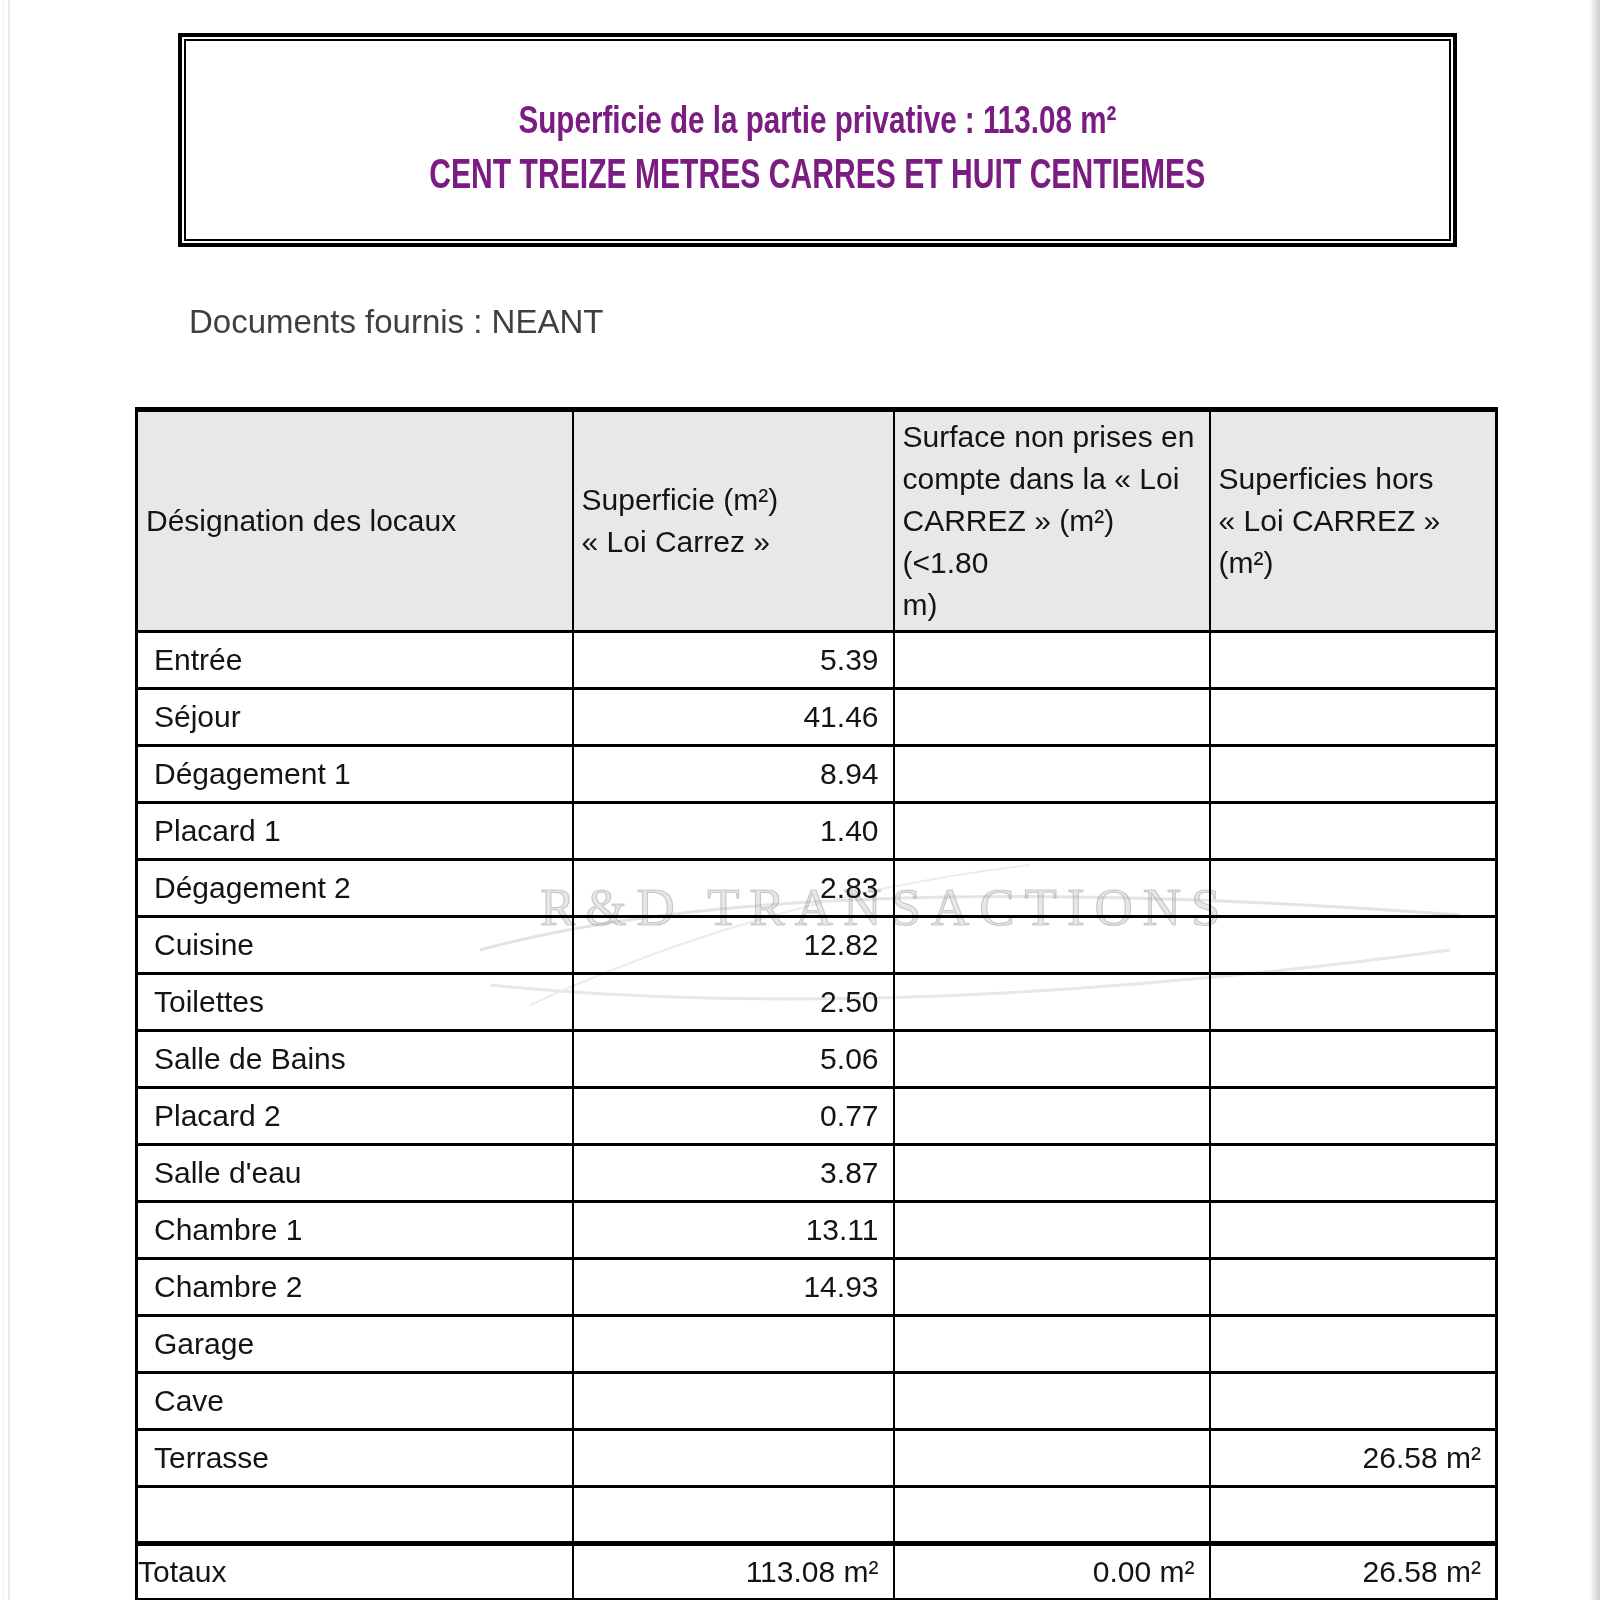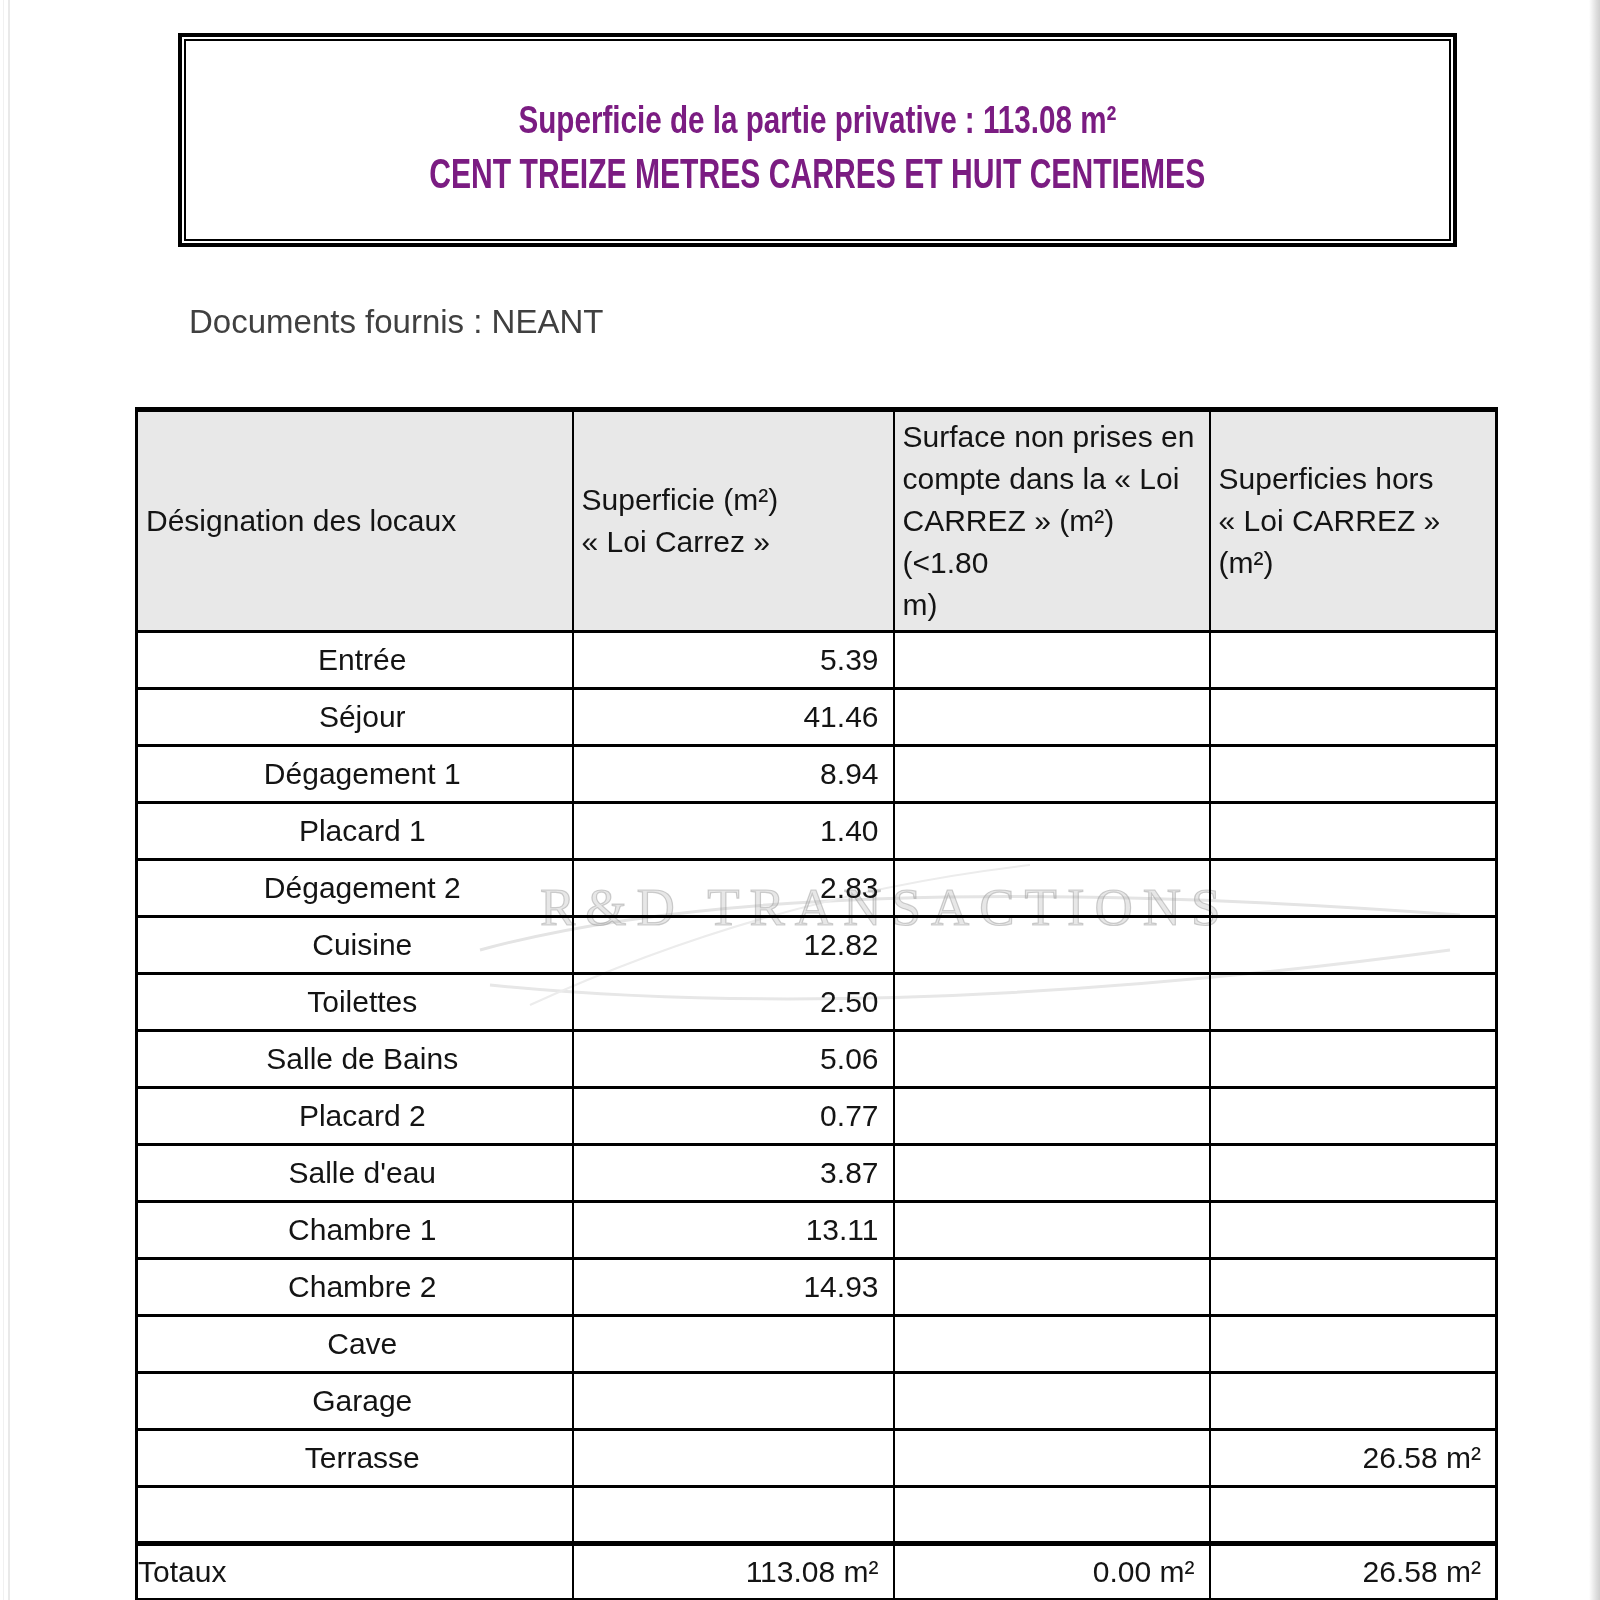--- a/index.html
+++ b/index.html
@@ -127,21 +127,21 @@
   thead th {
     background: #E8E8E8;
     font-weight: normal;
     text-align: left;
     white-space: pre-line;
     line-height: 42px;
     height: 216px;
     padding: 4px 8px;
   }
   tbody tr { height: 57px; }
-  td.label-cell { text-align: center; padding-left: 16px; }
+  td.label-cell { text-align: left; padding-left: 16px; }
   td.num-cell   { text-align: right; padding-right: 14px; }
   tr.totals-row td { border-top: 5px solid #000000; border-bottom: 5px solid #000000; font-size: 30px; }
   tr.totals-row td.totals-label-cell { text-align: left; padding-left: 0; }
 </style>
 </head>
 <body>
 
 <div id="page">
 
   <div class="edge-line-a"></div>
@@ -253,27 +253,27 @@
         <td class="num-cell"></td>
         <td class="num-cell"></td>
       </tr>
       <tr>
         <td class="label-cell">Chambre 2</td>
         <td class="num-cell">14.93</td>
         <td class="num-cell"></td>
         <td class="num-cell"></td>
       </tr>
       <tr>
+        <td class="label-cell">Garage</td>
+        <td class="num-cell"></td>
+        <td class="num-cell"></td>
+        <td class="num-cell"></td>
+      </tr>
+      <tr>
         <td class="label-cell">Cave</td>
-        <td class="num-cell"></td>
-        <td class="num-cell"></td>
-        <td class="num-cell"></td>
-      </tr>
-      <tr>
-        <td class="label-cell">Garage</td>
         <td class="num-cell"></td>
         <td class="num-cell"></td>
         <td class="num-cell"></td>
       </tr>
       <tr>
         <td class="label-cell">Terrasse</td>
         <td class="num-cell"></td>
         <td class="num-cell"></td>
         <td class="num-cell">26.58 m²</td>
       </tr>

